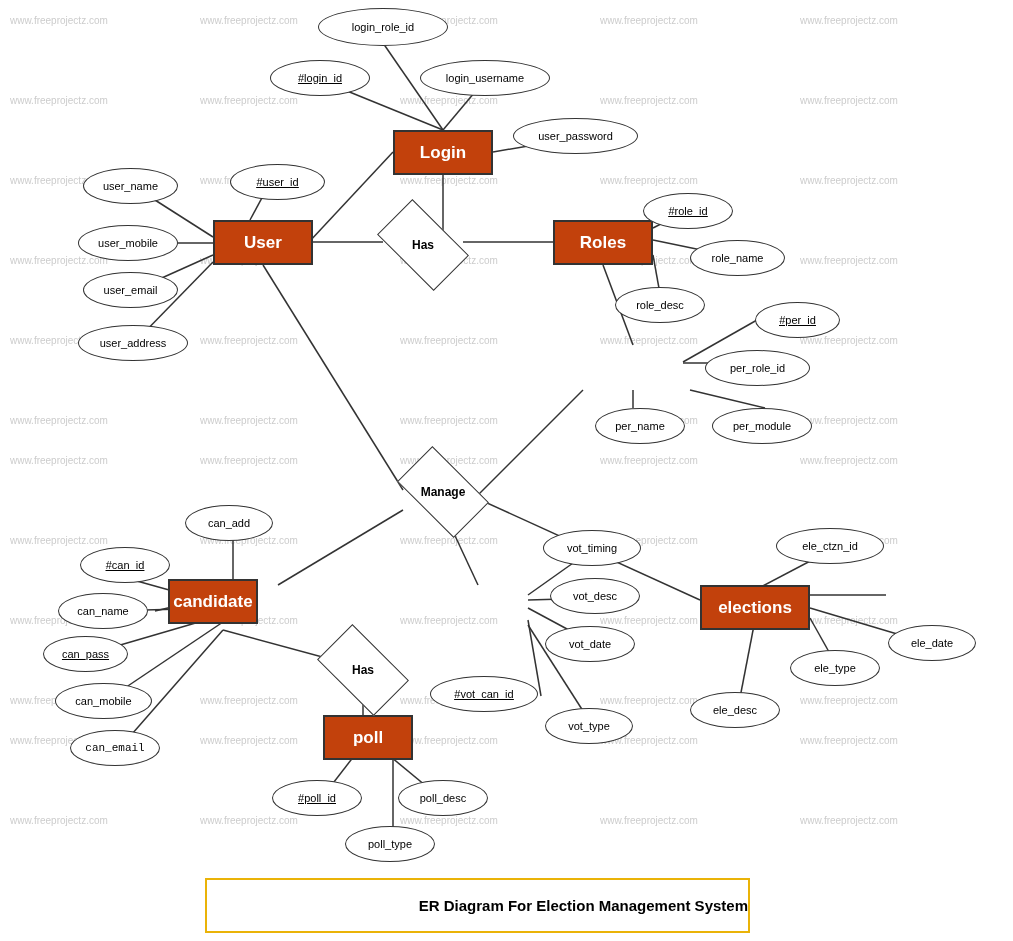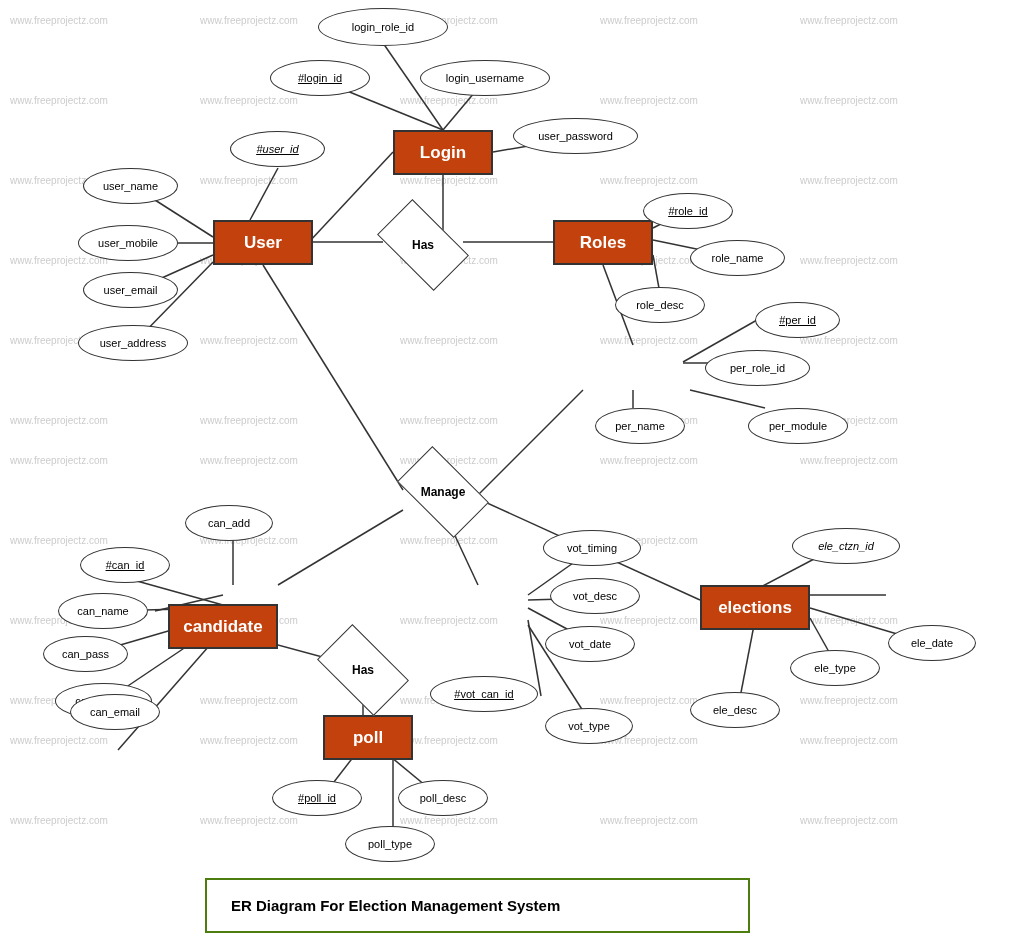--- a/index.html
+++ b/index.html
@@ -83,30 +83,29 @@
     .diamond-label {
       position: relative;
       z-index: 11;
       font-size: 12px;
       font-weight: bold;
     }
 
     
     .title-box {
       position: absolute;
-      border: 2px solid #4d7c0f;
+      border: 2px solid #eab308;
       background: #fff;
       text-align: center;
       display: flex;
       align-items: center;
-      justify-content: flex-start;
+      justify-content: flex-end;
       font-size: 15px;
       font-weight: bold;
       z-index: 10;
-      padding-left: 24px;
     }
 
     svg.lines {
       position: absolute;
       top: 0; left: 0;
       width: 1013px;
       height: 941px;
       z-index: 5;
       pointer-events: none;
     }
@@ -261,21 +260,21 @@
 
   <div class="entity" style="left:393px;top:130px;width:100px;height:45px;">
     <span>Login</span>
   </div>
   <div class="entity" style="left:553px;top:220px;width:100px;height:45px;">
     <span>Roles</span>
   </div>
   <div class="entity" style="left:213px;top:220px;width:100px;height:45px;">
     <span>User</span>
   </div>
-  <div class="entity" style="left:168px;top:604px;width:110px;height:45px;">
+  <div class="entity" style="left:168px;top:579px;width:90px;height:45px;">
     <span>candidate</span>
   </div>
   <div class="entity" style="left:323px;top:715px;width:90px;height:45px;">
     <span>poll</span>
   </div>
   <div class="entity" style="left:700px;top:585px;width:110px;height:45px;">
     <span>elections</span>
   </div>
 
   <div class="diamond-container" style="position:absolute;left:383px;top:220px;width:80px;height:50px;">
@@ -299,21 +298,21 @@
   <div class="attr primary" style="left:270px;top:60px;width:100px;height:36px;">
     <span style="">#login_id</span>
   </div>
   <div class="attr" style="left:420px;top:60px;width:130px;height:36px;">
     <span>login_username</span>
   </div>
   <div class="attr" style="left:513px;top:118px;width:125px;height:36px;">
     <span>user_password</span>
   </div>
 
-  <div class="attr primary" style="left:230px;top:131px;width:95px;height:36px;font-style:italic;">
+  <div class="attr primary" style="left:230px;top:164px;width:95px;height:36px;">
     <span style="text-decoration:underline">#user_id</span>
   </div>
   <div class="attr" style="left:83px;top:168px;width:95px;height:36px;">
     <span>user_name</span>
   </div>
   <div class="attr" style="left:78px;top:225px;width:100px;height:36px;">
     <span>user_mobile</span>
   </div>
   <div class="attr" style="left:83px;top:272px;width:95px;height:36px;">
     <span>user_email</span>
@@ -334,60 +333,60 @@
 
   <div class="attr primary" style="left:755px;top:302px;width:85px;height:36px;">
     <span style="text-decoration:underline">#per_id</span>
   </div>
   <div class="attr" style="left:705px;top:350px;width:105px;height:36px;">
     <span>per_role_id</span>
   </div>
   <div class="attr" style="left:595px;top:408px;width:90px;height:36px;">
     <span>per_name</span>
   </div>
-  <div class="attr" style="left:748px;top:408px;width:100px;height:36px;">
+  <div class="attr" style="left:712px;top:408px;width:100px;height:36px;">
     <span>per_module</span>
   </div>
 
   <div class="attr primary" style="left:80px;top:547px;width:90px;height:36px;">
     <span style="text-decoration:underline">#can_id</span>
   </div>
   <div class="attr" style="left:185px;top:505px;width:88px;height:36px;">
     <span>can_add</span>
   </div>
   <div class="attr" style="left:58px;top:593px;width:90px;height:36px;">
     <span>can_name</span>
   </div>
-  <div class="attr" style="left:43px;top:636px;width:85px;height:36px;">
+  <div class="attr" style="left:43px;top:636px;width:85px;height:36px;text-decoration:underline;">
     <span>can_pass</span>
   </div>
   <div class="attr" style="left:55px;top:683px;width:97px;height:36px;">
     <span>can_mobile</span>
   </div>
-  <div class="attr" style="left:70px;top:694px;width:90px;height:36px;">
+  <div class="attr" style="left:70px;top:730px;width:90px;height:36px;font-family:Liberation Mono, monospace;">
     <span>can_email</span>
   </div>
 
   <div class="attr" style="left:543px;top:530px;width:98px;height:36px;">
     <span>vot_timing</span>
   </div>
   <div class="attr" style="left:550px;top:578px;width:90px;height:36px;">
     <span>vot_desc</span>
   </div>
   <div class="attr" style="left:545px;top:626px;width:90px;height:36px;">
     <span>vot_date</span>
   </div>
   <div class="attr primary" style="left:430px;top:676px;width:108px;height:36px;">
     <span style="text-decoration:underline">#vot_can_id</span>
   </div>
   <div class="attr" style="left:545px;top:708px;width:88px;height:36px;">
     <span>vot_type</span>
   </div>
 
-  <div class="attr" style="left:792px;top:528px;width:108px;height:36px;font-style:italic;">
+  <div class="attr" style="left:776px;top:528px;width:108px;height:36px;">
     <span>ele_ctzn_id</span>
   </div>
   <div class="attr" style="left:888px;top:625px;width:88px;height:36px;">
     <span>ele_date</span>
   </div>
   <div class="attr" style="left:790px;top:650px;width:90px;height:36px;">
     <span>ele_type</span>
   </div>
   <div class="attr" style="left:690px;top:692px;width:90px;height:36px;">
     <span>ele_desc</span>

